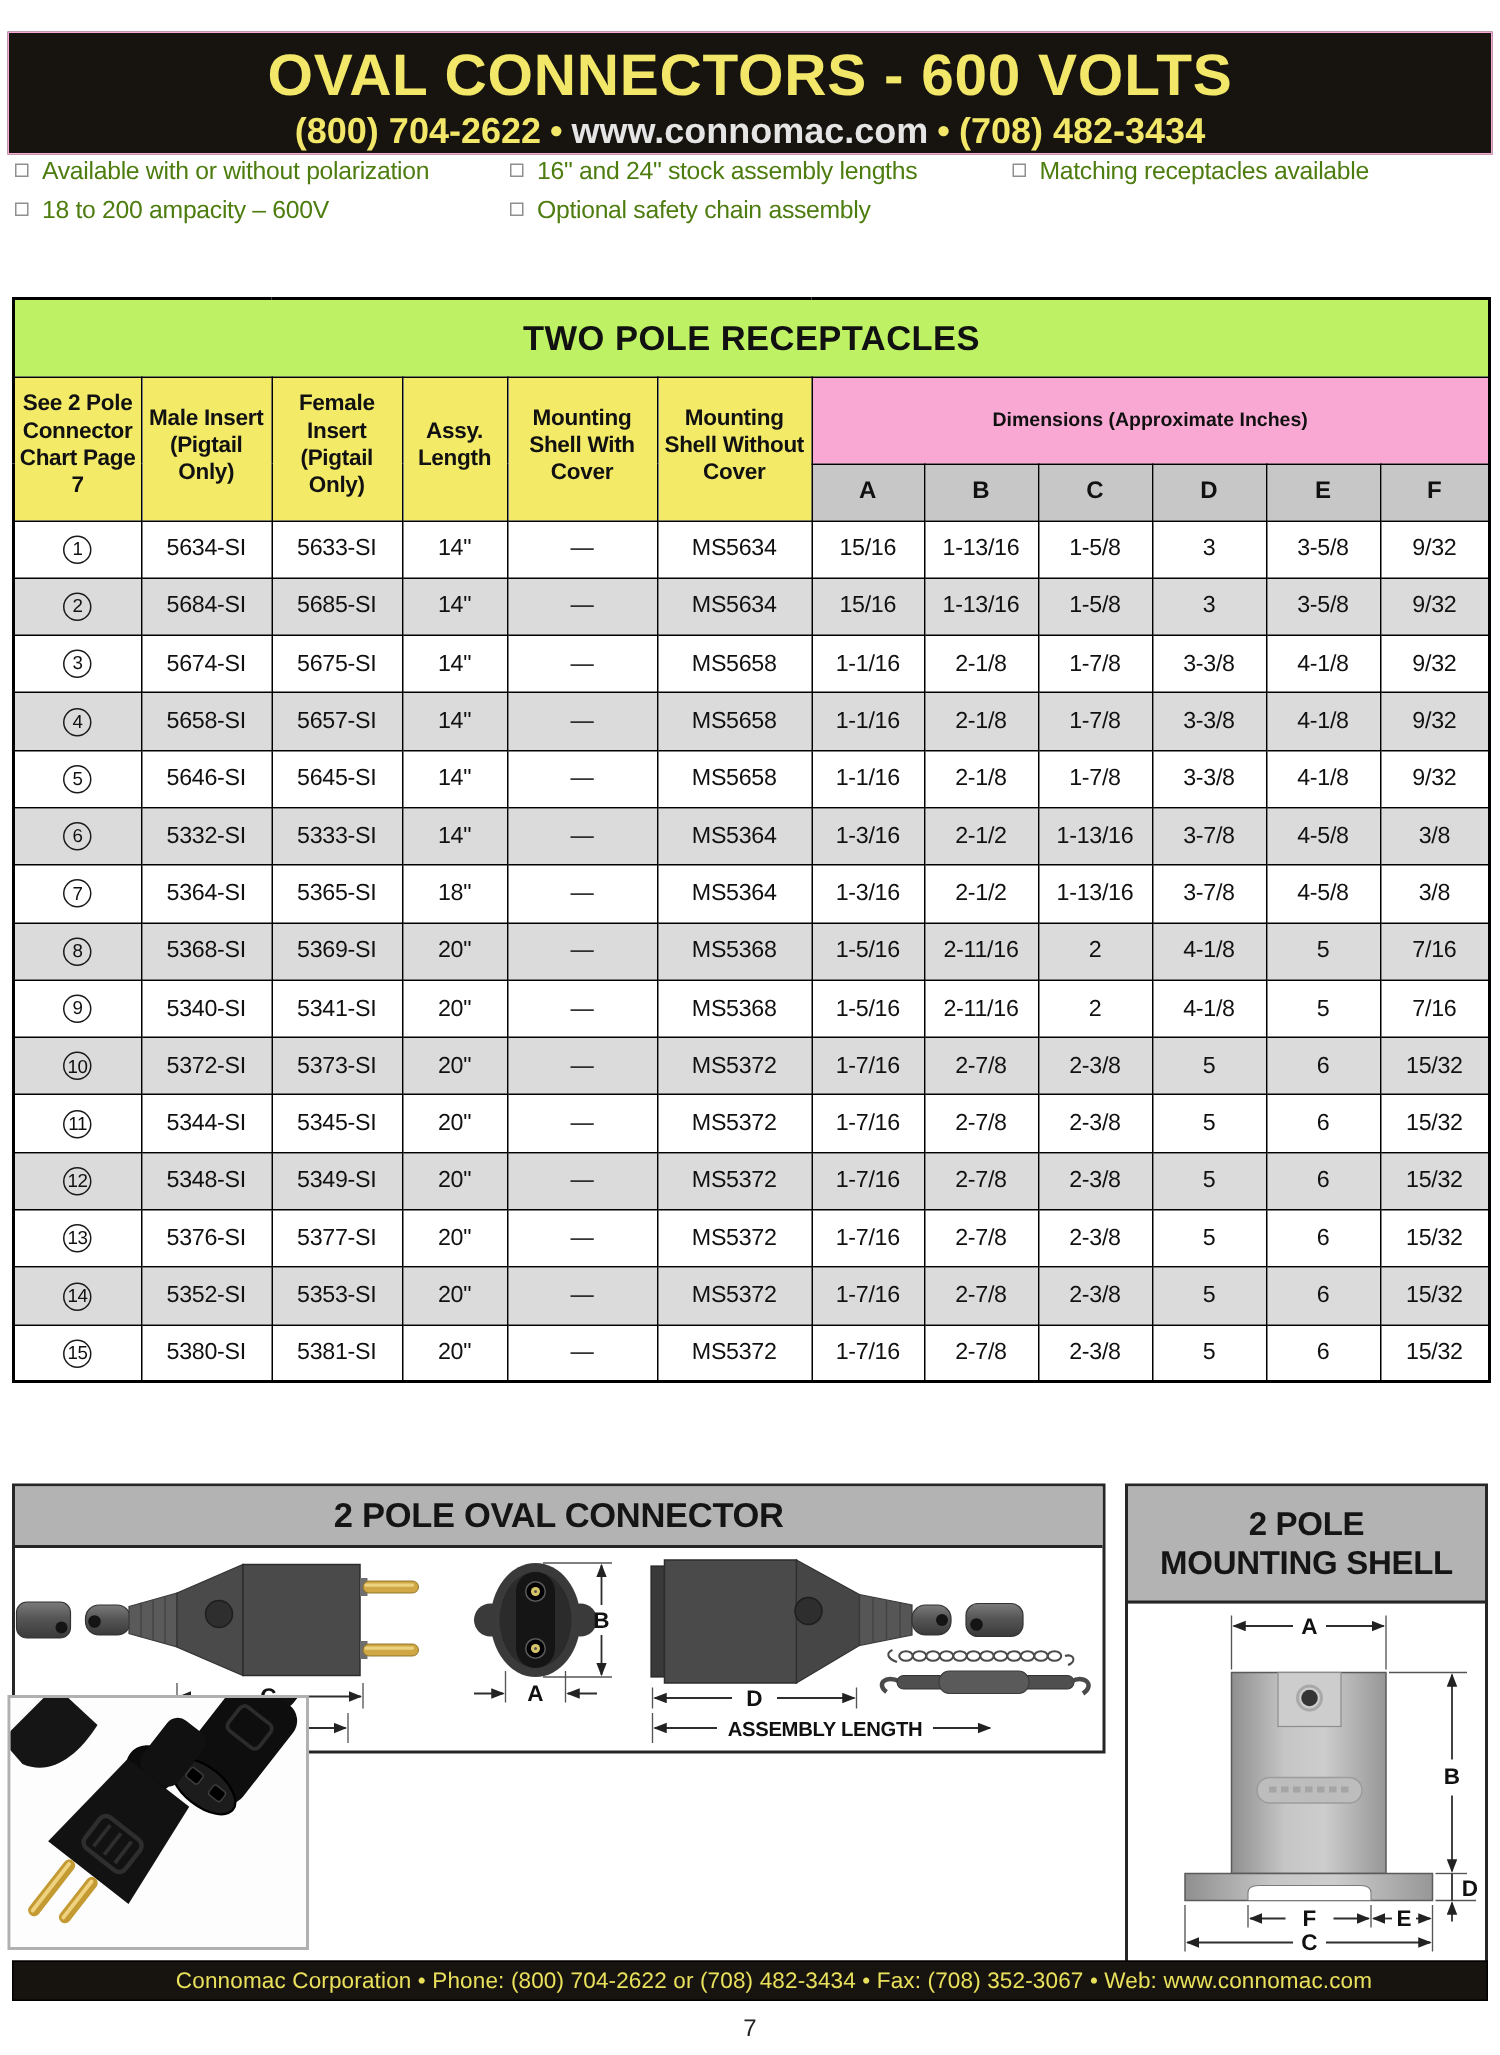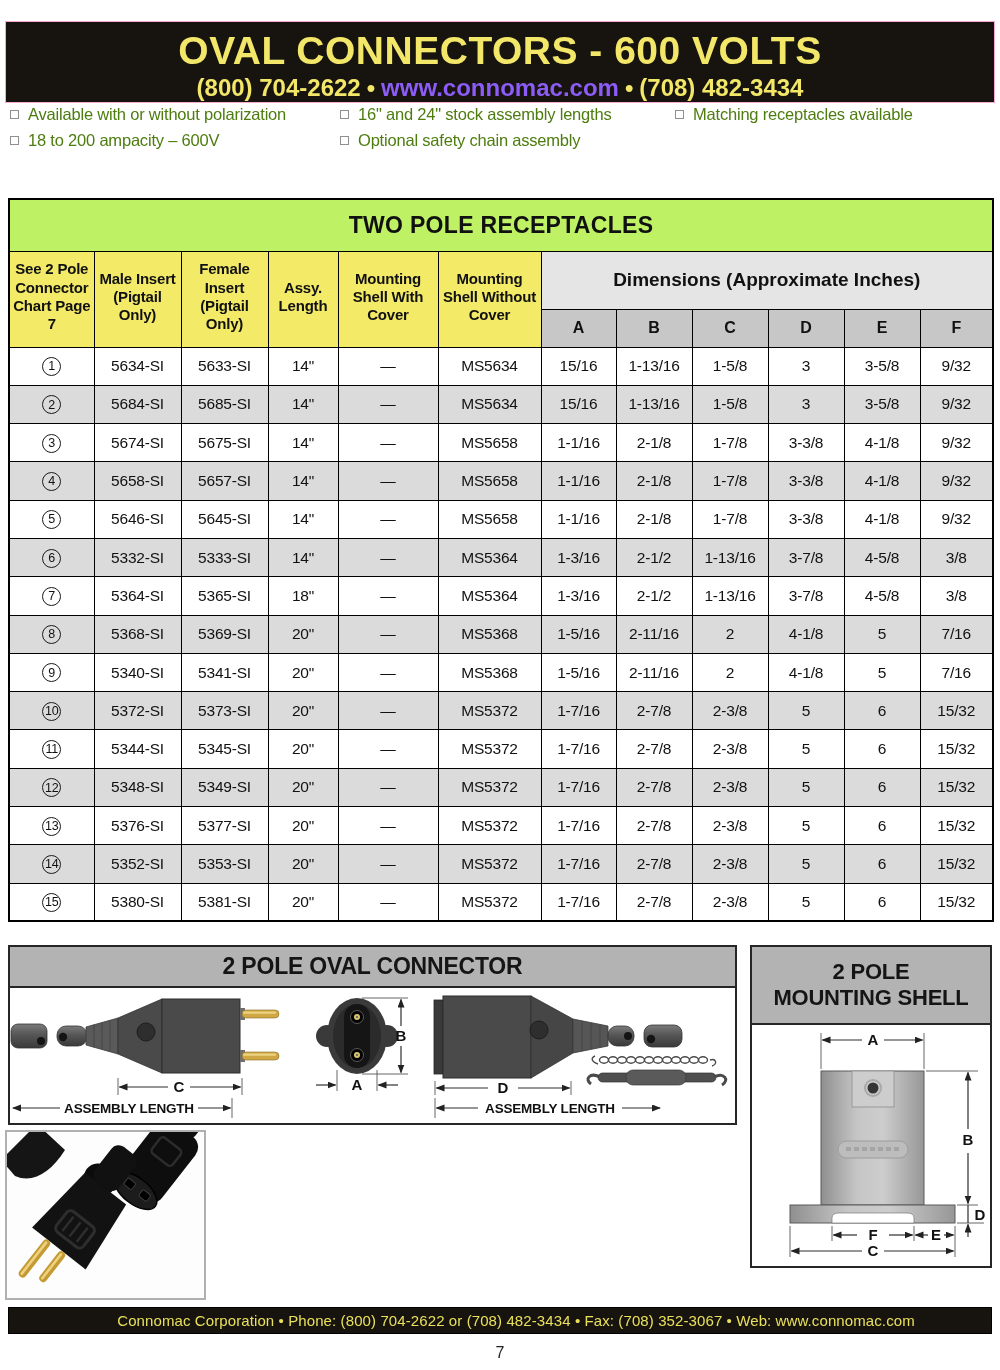--- a/index.html
+++ b/index.html
@@ -5,49 +5,49 @@
   * { margin:0; padding:0; box-sizing:border-box; }
   html,body { background:#ffffff; }
   body { width:1000px; height:1370px; position:relative; font-family:"Liberation Sans", sans-serif; color:#111; }
   .page { position:absolute; inset:0; overflow:hidden; }
 
   
   .top-banner { position:absolute; left:5px; top:5px; width:990px; height:82px; background:#17130e;
                 text-align:center; border:1px solid #f9a8d4;margin-top:16px; }
   .banner-title { color:#f2e768; font-weight:bold; font-size:39px; letter-spacing:.5px; margin-top:7px; }
   .banner-sub { color:#f2e768; font-weight:bold; font-size:24px; margin-top:1px; }
-  .banner-sub .web { color:#8b5cf6; }
+  .banner-sub .web { color:#e5e5e5; }
   .banner-sub .dot { color:#f2e768; padding:0 6px; }
 
   
   .features { position:absolute; top:101px; left:10px; width:982px; display:flex; }
   .fcol { display:flex; flex-direction:column; }
   .fcol1 { width:330px; }
   .fcol2 { width:335px; }
   .fcol3 { width:310px; }
   .feature { font-size:16.5px; line-height:26px; color:#4d7c0f; white-space:nowrap; letter-spacing:-.2px; }
   .chk { display:inline-block; width:9px; height:9px; border:1.5px solid #8f8f8f; margin-right:9px; vertical-align:1px; }
 
   
   table.recep { position:absolute; left:8px; top:198px; width:984px; border-collapse:collapse; table-layout:fixed;
                 border:2px solid #000; }
   table.recep th, table.recep td { border:1px solid #000; text-align:center; vertical-align:middle; overflow:hidden; }
   th.tbl-title { background:#bef264; height:52px; font-size:23px; font-weight:bold; letter-spacing:.3px;
                  border-bottom:2px solid #000;margin-top:34px; }
   th.colhead { background:#f3ea68; font-weight:bold; font-size:15px; line-height:1.22; padding:3px 2px 7px 2px;
                vertical-align:bottom; letter-spacing:-.2px; }
-  th.dimhead { background:#e5e5e5; font-weight:bold; font-size:19px; height:58px; vertical-align:middle; line-height:1.3; }
+  th.dimhead { background:#f9a8d4; font-weight:bold; font-size:13px; height:58px; vertical-align:middle; line-height:1.3; }
   th.dimletter { background:#c7c7c7; font-weight:bold; font-size:16px; height:38px; }
   table.recep td { height:38.3px; font-size:15.5px; letter-spacing:-.2px; background:#ffffff; }
   table.recep tbody tr:nth-child(even) td { background:#dbdbdb; }
   .circ { display:inline-flex; align-items:center; justify-content:center; width:19px; height:19px;
           border:1.4px solid #1a1a1a; border-radius:50%; font-size:12.5px; line-height:1; }
 
   
-  .diagbox { position:absolute; background:#fff; border:2px solid #262626; }
+  .diagbox { position:absolute; background:#fff; border:2px solid #262626;margin-top:44px; }
   .connector-box { left:8px; top:945px; width:729px; height:180px; }
   .shell-box { left:750px; top:945px; width:242px; height:323px; }
   .box-title { background:#b3b3b3; border-bottom:2px solid #262626; display:flex; flex-direction:column;
                align-items:center; justify-content:center; font-weight:bold; color:#151515; letter-spacing:-.2px; }
   .connector-box .box-title { height:41px; font-size:23px; }
   .shell-box .box-title { height:78px; font-size:22px; line-height:1.2; }
   .diagbox svg { display:block; }
 
   
   .photo { position:absolute; left:5px; top:1130px; width:201px; height:170px; border:2px solid #b0b0b0; background:#fdfdfd; }

